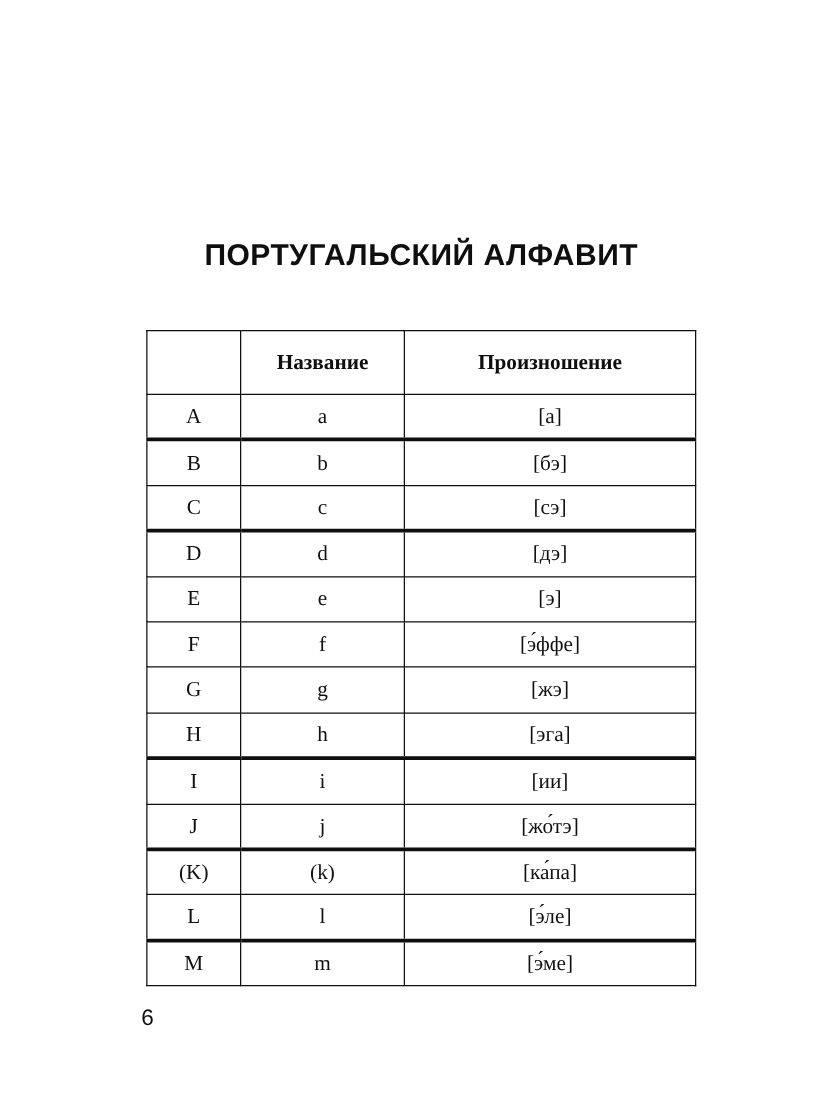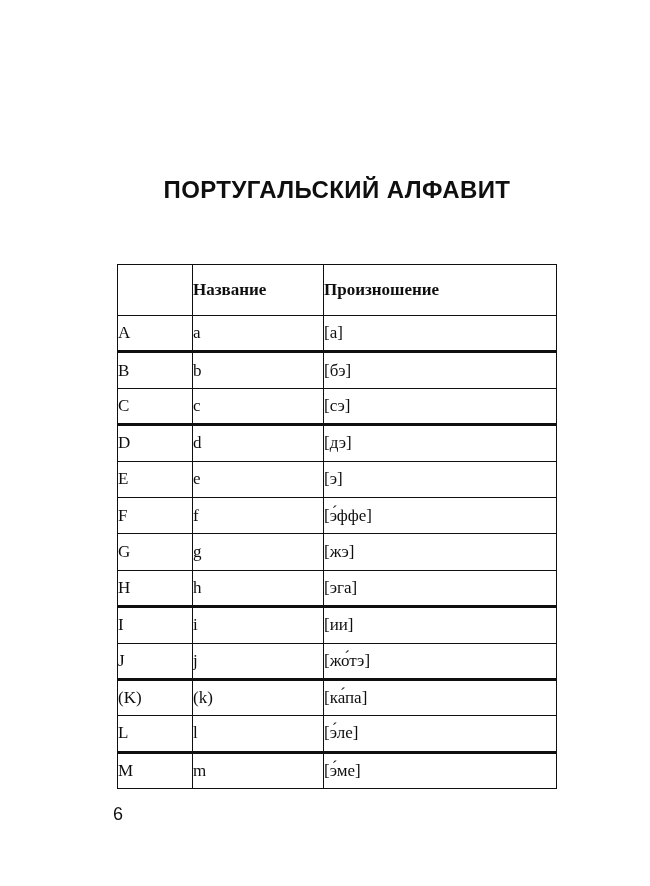--- a/index.html
+++ b/index.html
@@ -10,21 +10,21 @@
   body {
     position: relative;
     width: 650px;
     height: 886px;
     overflow: hidden;
     color: #0f0f0f;
     font-family: "Liberation Serif", serif;
   }
   .page-title {
     position: absolute;
-    top: 176px;
+    top: 191px;
     left: 118px;
     width: 438px;
     text-align: center;
     font-family: "Liberation Sans", sans-serif;
     font-weight: bold;
     font-size: 24px;
     letter-spacing: 0.4px;
     color: #0f0f0f;
     white-space: nowrap;
   }
@@ -35,21 +35,21 @@
     border-collapse: collapse;
     table-layout: fixed;
     width: 439px;
     font-family: "Liberation Serif", serif;
     font-size: 17px;
     color: #0f0f0f;
   }
   table.alphabet th,
   table.alphabet td {
     border: 1.5px solid #0f0f0f;
-    text-align: left;
+    text-align: center;
     vertical-align: middle;
     padding: 0;
     overflow: hidden;
   }
   table.alphabet thead tr {
     height: 51px;
   }
   table.alphabet thead th {
     font-weight: bold;
     font-size: 17px;

